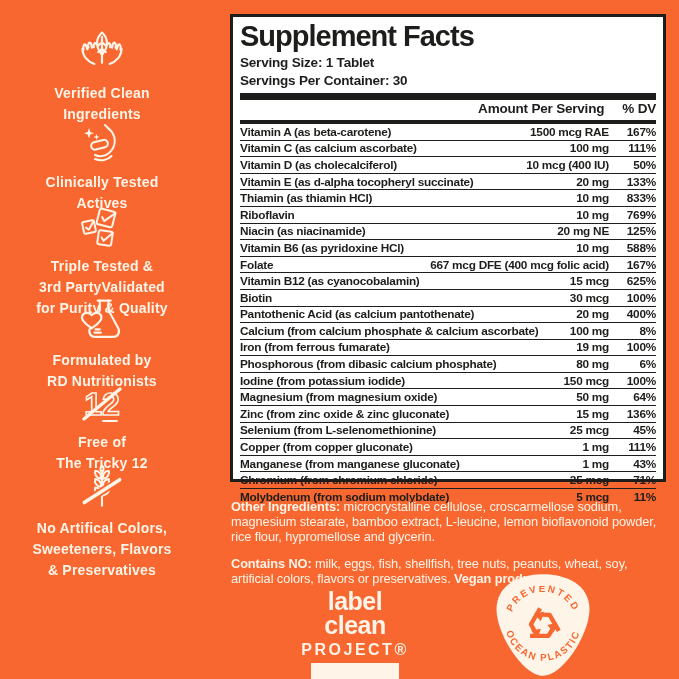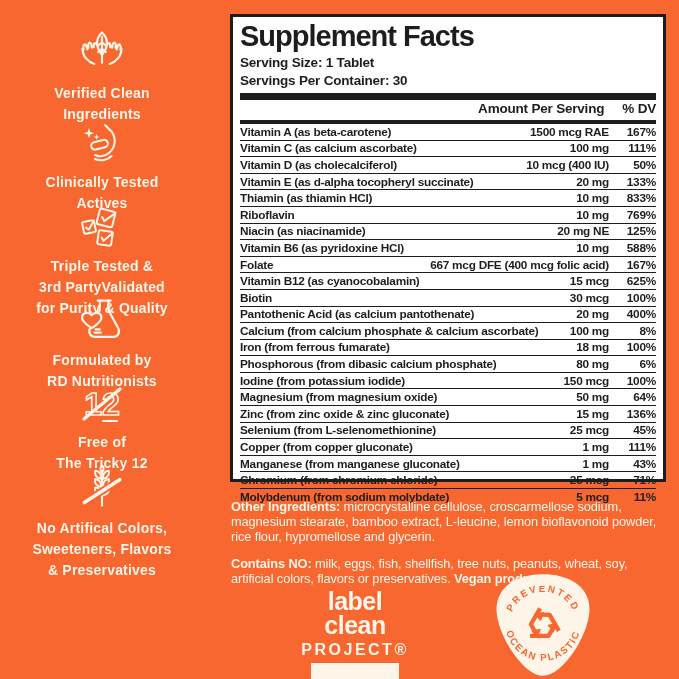--- a/index.html
+++ b/index.html
@@ -230,21 +230,21 @@
   </div>
 
   <div class="f-row">
     <span class="f-name">Calcium (from calcium phosphate &amp; calcium ascorbate)</span>
     <span class="f-amount">100 mg</span>
     <span class="f-dv">8%</span>
   </div>
 
   <div class="f-row">
     <span class="f-name">Iron (from ferrous fumarate)</span>
-    <span class="f-amount">18 mg</span>
+    <span class="f-amount">19 mg</span>
     <span class="f-dv">100%</span>
   </div>
 
   <div class="f-row">
     <span class="f-name">Phosphorous (from dibasic calcium phosphate)</span>
     <span class="f-amount">80 mg</span>
     <span class="f-dv">6%</span>
   </div>
 
   <div class="f-row">

